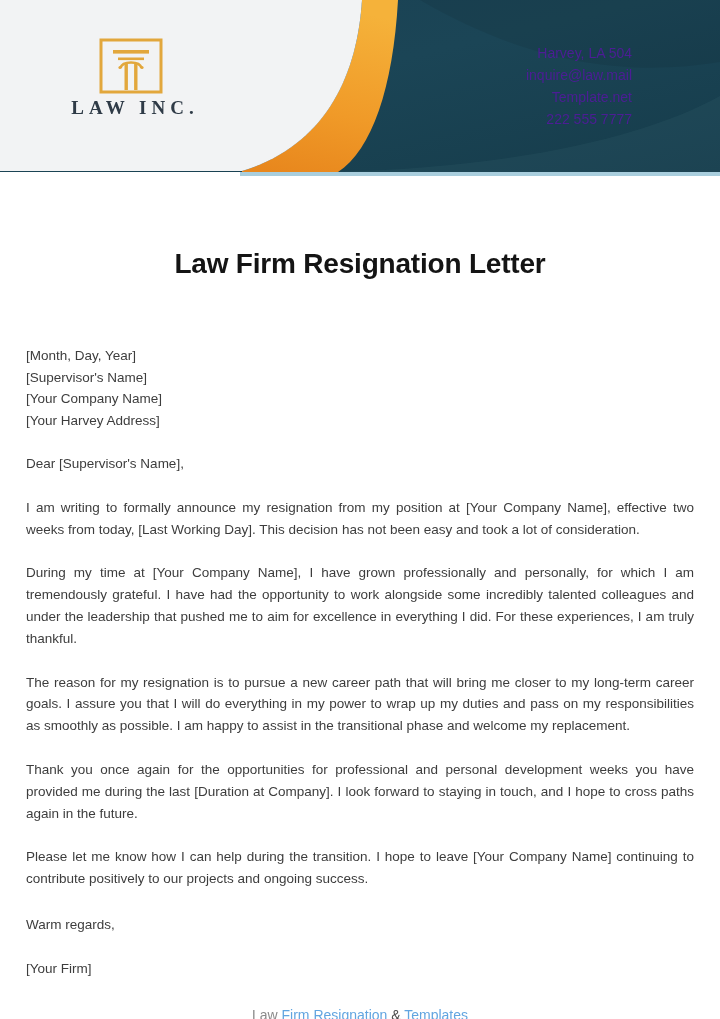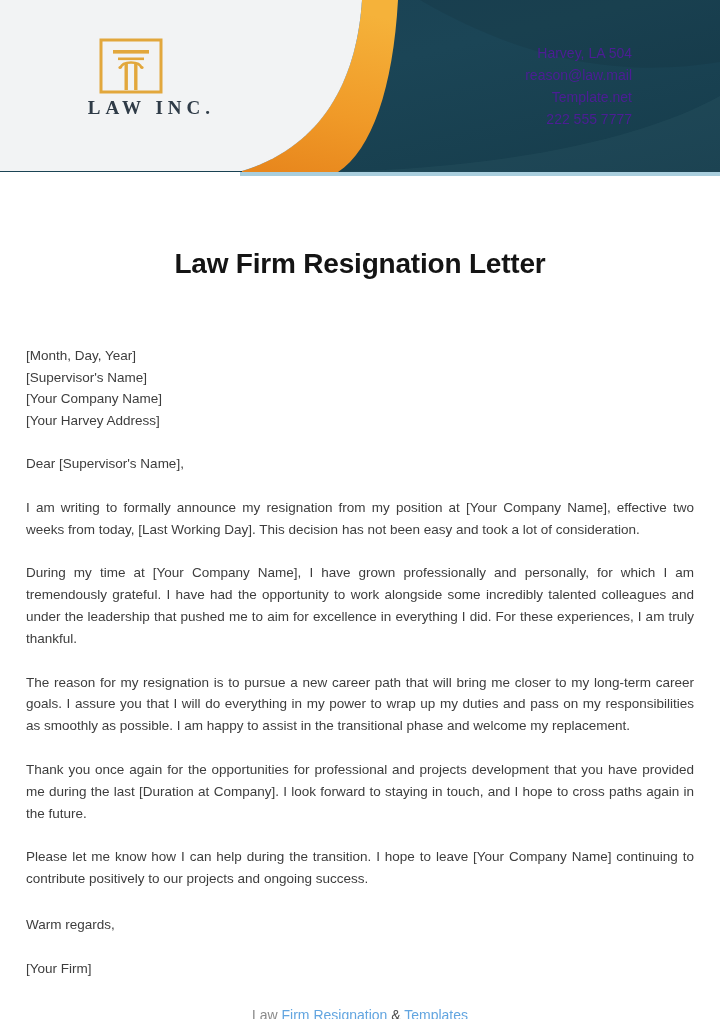--- a/index.html
+++ b/index.html
@@ -22,21 +22,21 @@
     width: 720px; height: 176px;
   }
   .letterhead svg.header-bg {
     position: absolute; left: 0; top: 0;
     width: 720px; height: 176px;
     display: block;
   }
   .logo-block {
     position: absolute; left: 55px; top: 38px;
     width: 160px;
-    text-align: right;
+    text-align: center;
   }
   .logo-mark {
     display: block;
     margin-left: 44px;
     width: 64px; height: 56px;
   }
   .logo-wordmark {
     margin-top: 3px;
     font-family: "Liberation Serif", serif;
     font-size: 19px;
@@ -129,42 +129,42 @@
         <circle cx="21" cy="29.5" r="1.6" fill="#e2a73c"></circle>
         <circle cx="43" cy="29.5" r="1.6" fill="#e2a73c"></circle>
         <rect x="25.5" y="26" width="3.4" height="26" fill="#e2a73c"></rect>
         <rect x="35.1" y="26" width="3.4" height="26" fill="#e2a73c"></rect>
       </svg>
       <div class="logo-wordmark">LAW INC.</div>
     </div>
 
     <div class="contact-block">
       <div>Harvey, LA 504</div>
-      <div>reason@law.mail</div>
+      <div>inquire@law.mail</div>
       <div>Template.net</div>
       <div>222 555 7777</div>
     </div>
   </div>
 
   <div class="letter">
     <h1 class="letter-title">Law Firm Resignation Letter</h1>
 
     <div class="address-block">
       <div>[Month, Day, Year]</div>
       <div>[Supervisor's Name]</div>
       <div>[Your Company Name]</div>
       <div>[Your Harvey Address]</div>
     </div>
 
     <div class="salutation">Dear [Supervisor's Name],</div>
 
     <p class="para">I am writing to formally announce my resignation from my position at [Your Company Name], effective two weeks from today, [Last Working Day]. This decision has not been easy and took a lot of consideration.</p>
     <p class="para">During my time at [Your Company Name], I have grown professionally and personally, for which I am tremendously grateful. I have had the opportunity to work alongside some incredibly talented colleagues and under the leadership that pushed me to aim for excellence in everything I did. For these experiences, I am truly thankful.</p>
     <p class="para">The reason for my resignation is to pursue a new career path that will bring me closer to my long-term career goals. I assure you that I will do everything in my power to wrap up my duties and pass on my responsibilities as smoothly as possible. I am happy to assist in the transitional phase and welcome my replacement.</p>
-    <p class="para">Thank you once again for the opportunities for professional and projects development that you have provided me during the last [Duration at Company]. I look forward to staying in touch, and I hope to cross paths again in the future.</p>
+    <p class="para">Thank you once again for the opportunities for professional and personal development weeks you have provided me during the last [Duration at Company]. I look forward to staying in touch, and I hope to cross paths again in the future.</p>
     <p class="para">Please let me know how I can help during the transition. I hope to leave [Your Company Name] continuing to contribute positively to our projects and ongoing success.</p>
 
     <div class="closing">Warm regards,</div>
     <div class="signature">[Your Firm]</div>
   </div>
 
   <div class="footer-line">
     <span class="f-gray">Law </span><span class="f-blue">Firm Resignation</span><span class="f-dark"> &amp; </span><span class="f-blue">Templates</span>
   </div>
 

